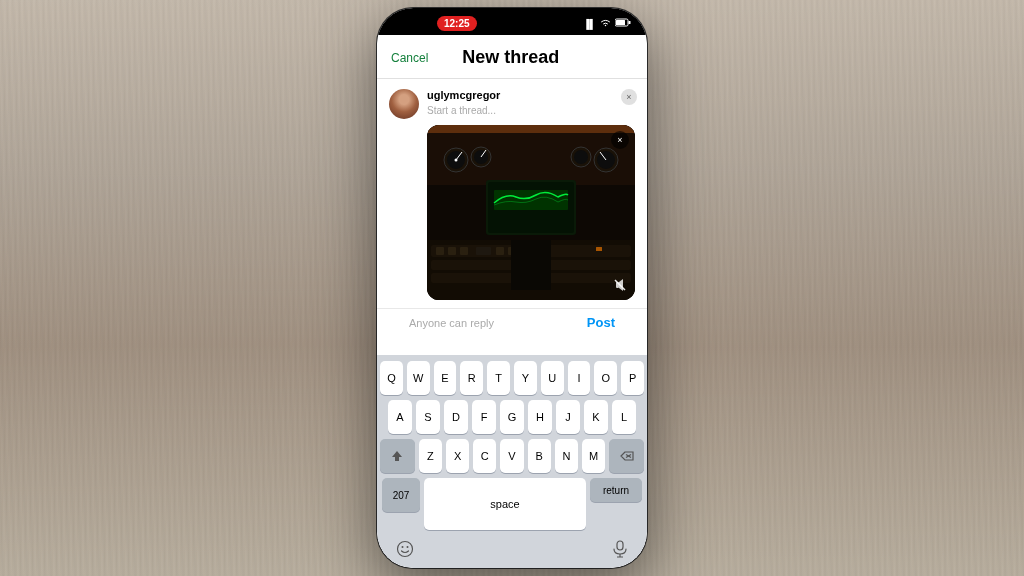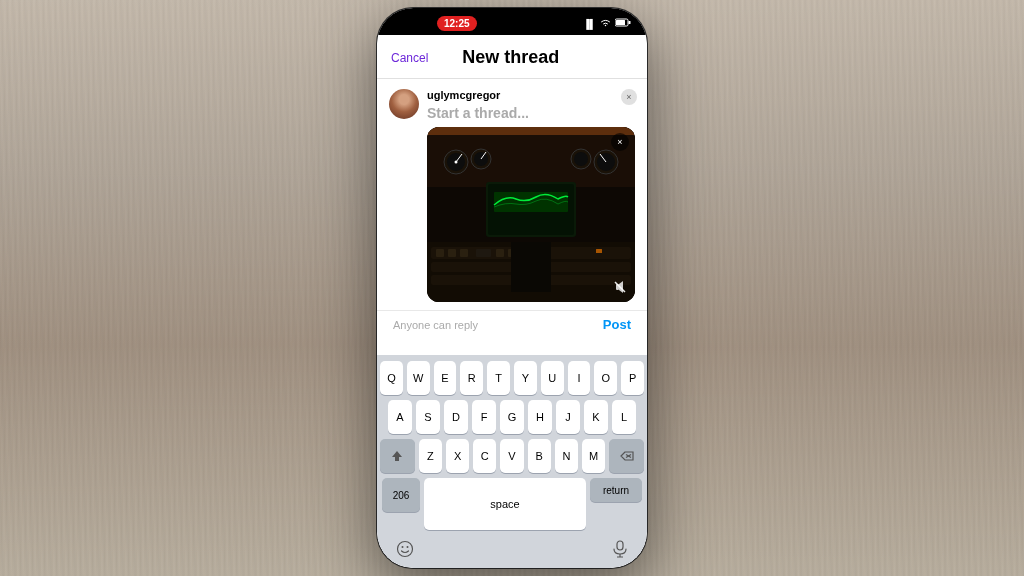--- a/index.html
+++ b/index.html
@@ -97,21 +97,21 @@
     .modal-header {
       display: flex;
       align-items: center;
       justify-content: space-between;
       padding: 12px 14px 10px;
       border-bottom: 0.5px solid #e0e0e0;
     }
 
     .cancel-btn {
       font-size: 12px;
-      color: #6d28d9;
+      color: #15803d;
       cursor: pointer;
       text-align: center;
     }
 
     .modal-title {
       font-size: 18px;
       font-weight: 700;
       color: #000;
     }
 
@@ -159,23 +159,22 @@
       gap: 4px;
     }
 
     .username {
       font-size: 11px;
       font-weight: 700;
       color: #000;
     }
 
     .thread-placeholder {
-      font-size: 14px;
+      font-size: 10px;
       color: #aaa;
-      font-weight: bold;
     }
 
     .close-btn {
       position: absolute;
       right: 10px;
       top: 10px;
       width: 16px;
       height: 16px;
       border-radius: 50%;
       background: #e0e0e0;
@@ -247,21 +246,21 @@
       justify-content: center;
       font-size: 10px;
       color: rgba(255,255,255,0.8);
     }
 
     
     .action-row {
       display: flex;
       align-items: center;
       justify-content: space-between;
-      padding: 6px 16px 6px;
+      padding: 6px 32px 6px;
       border-top: 0.5px solid #e8e8e8;
     }
 
     .reply-hint {
       font-size: 11px;
       color: #aaa;
     }
 
     .post-btn {
       font-size: 13px;
@@ -541,21 +540,21 @@
             <svg width="14" height="10" viewBox="0 0 14 10">
               <path d="M5 1 L1 5 L5 9 L13 9 L13 1 Z" fill="none" stroke="#555" stroke-width="1.2"></path>
               <line x1="6" y1="3.5" x2="11" y2="6.5" stroke="#555" stroke-width="1.2"></line>
               <line x1="11" y1="3.5" x2="6" y2="6.5" stroke="#555" stroke-width="1.2"></line>
             </svg>
           </div>
         </div>
 
         <div class="key-row-bottom">
           <div class="key-123">
-            <span>206</span>
+            <span>207</span>
           </div>
           <div class="key-space">
             <span>space</span>
           </div>
           <div class="key-return">
             <span>return</span>
           </div>
         </div>
 
         <div class="keyboard-toolbar">

